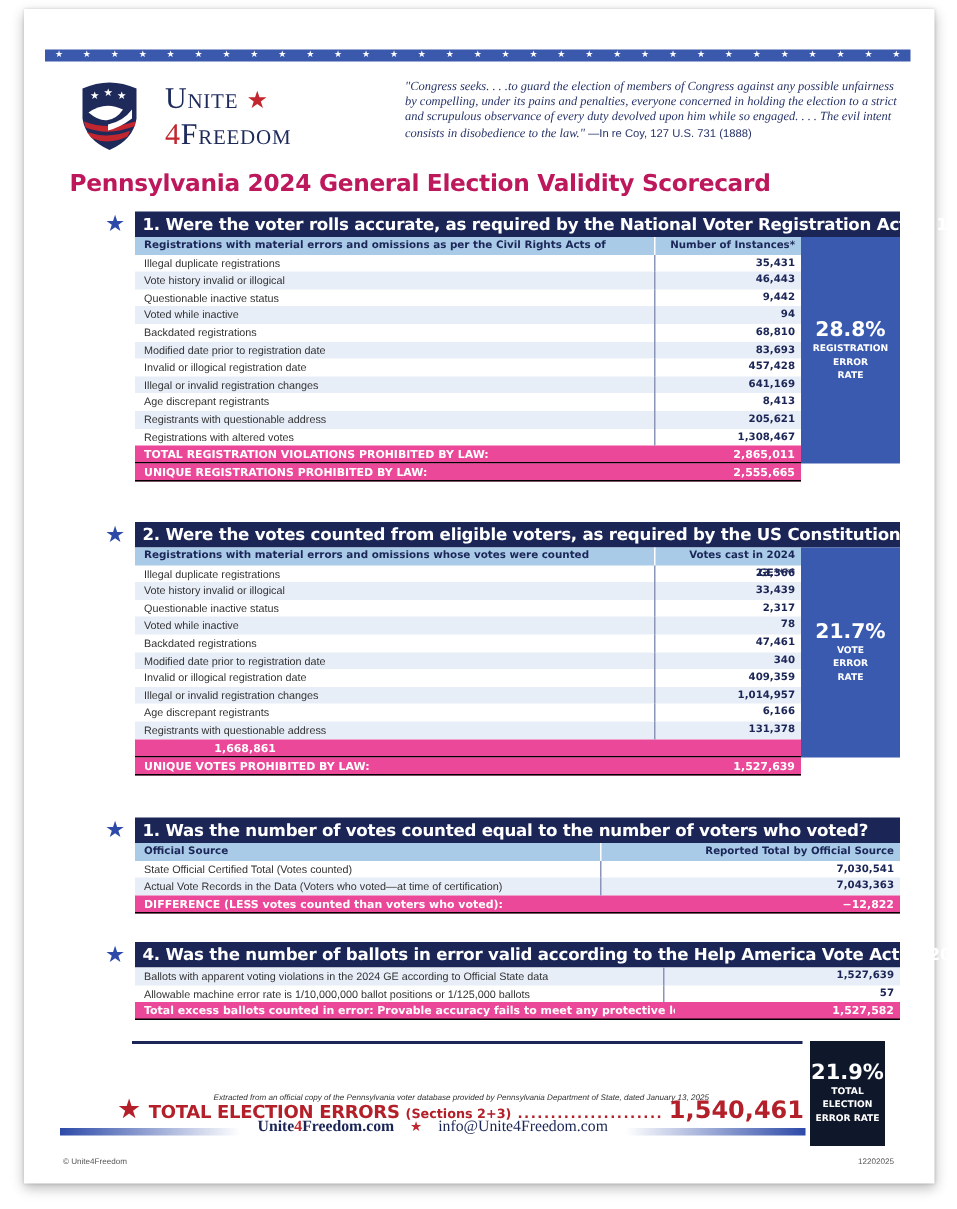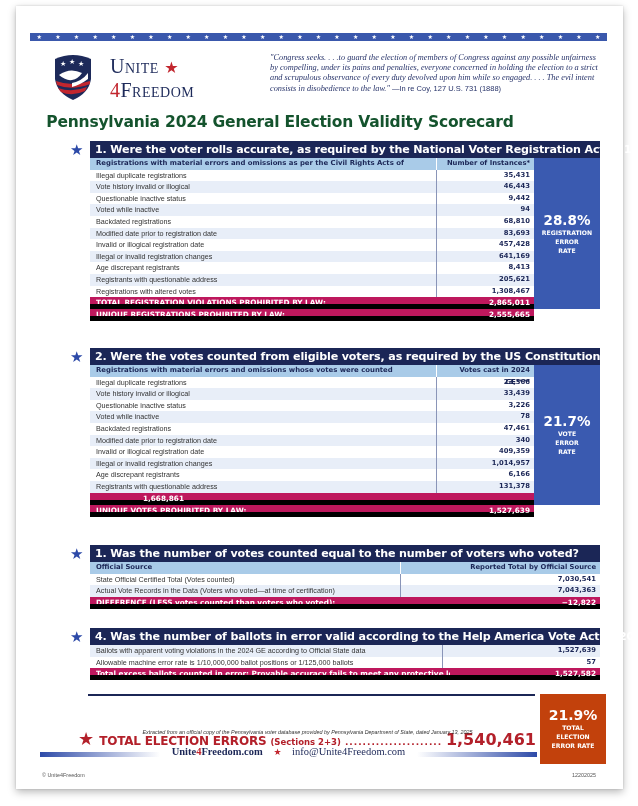--- a/index.html
+++ b/index.html
@@ -29,42 +29,42 @@
 
   .quote {
     position: absolute; left: 270px; top: 53px; width: 335px;
     font-family: "Liberation Serif", serif; font-style: italic; color: #28346a;
     font-size: 8.3px; line-height: 10.2px;
   }
   .quote-cite { font-family: "Liberation Sans", sans-serif; font-style: normal; font-size: 7.5px; }
 
   .page-title {
     position: absolute; left: 0; width: 560px; top: 113px; text-align: center;
-    font-family: "DejaVu Sans", sans-serif; font-weight: bold; font-size: 15.5px; color: #14532d;
+    font-family: "DejaVu Sans", sans-serif; font-weight: bold; font-size: 15.5px; color: #be185d;
     letter-spacing: -0.2px;
   }
 
   
   .section { position: absolute; left: 90px; width: 510px; }
   .sec-star { position: absolute; left: -20px; top: 1px; color: #2d4aa8; font-size: 15px; line-height: 15px; }
   .sec-head {
     background: #1b2656; color: #ffffff; font-family: "DejaVu Sans", sans-serif; font-weight: bold;
     font-size: 11.1px; height: 17px; line-height: 17px; padding-left: 5px; white-space: nowrap; letter-spacing: -0.15px;
   }
   .sec-body { position: relative; }
   .tbl { width: 444px; }
   .row { display: flex; height: 11.6px; line-height: 11.6px; font-size: 7.2px; color: #333333; gap: 32px; }
   .row:nth-child(odd) { background: #e8eef8; }
   .row .lbl { flex: 1; padding-left: 6px; white-space: nowrap; overflow: hidden; }
   .row .val { width: 98px; text-align: right; padding-right: 4px; font-weight: bold; color: #1b2656; font-family: "DejaVu Sans", sans-serif; font-size: 6.8px; border-left: 1px solid #8a95b8; }
   .hdr { background: #a9cbe8 !important; font-weight: bold; color: #1b2656; font-family: "DejaVu Sans", sans-serif; font-size: 6.9px; }
   .hdr .val { border-left: 1px solid #ffffff; text-align: right; }
   .tot {
-    display: flex; background: #be185d; color: #ffffff; font-weight: bold; font-family: "DejaVu Sans", sans-serif;
-    font-size: 7.3px; height: 12px; line-height: 12px; border-bottom: 5px solid #000000; justify-content: space-between;
+    display: flex; background: #ec4899; color: #ffffff; font-weight: bold; font-family: "DejaVu Sans", sans-serif;
+    font-size: 7.3px; height: 12px; line-height: 12px; border-bottom: 1px solid #000000; justify-content: space-between;
   }
   .tot .lbl { flex: 1; padding-left: 6px; white-space: nowrap; overflow: hidden; }
   .tot .val { width: 98px; text-align: right; padding-right: 4px; }
 
   .rate-box {
     position: absolute; right: 0; top: 0; width: 66px; bottom: 12px;
     background: #3a5ab0; color: #ffffff; text-align: center;
     display: flex; flex-direction: column; justify-content: center; align-items: center;
     font-family: "DejaVu Sans", sans-serif; font-weight: bold; margin-left: 37px;
   }
@@ -83,22 +83,22 @@
     position: absolute; left: 78px; top: 698px; width: 458px; height: 22px;
     font-family: "DejaVu Sans", sans-serif; font-weight: bold; color: #b3202a; white-space: nowrap;
     display: flex; align-items: baseline;
   }
   .grand-star { font-size: 18px; margin-right: 5px; }
   .grand-title { font-size: 12px; letter-spacing: -0.2px; margin-top: 36px; }
   .grand-sub { font-size: 8.5px; margin-left: 4px; font-weight: bold; }
   .grand-dots { flex: 1; overflow: hidden; font-size: 9px; letter-spacing: 1px; margin: 0 4px; }
   .grand-val { font-size: 16px; }
   .grand-rate {
-    position: absolute; left: 540px; top: 694px; width: 66px; height: 70px;
-    background: #c2410c; color: #ffffff; text-align: center; font-family: "DejaVu Sans", sans-serif; font-weight: bold;
+    position: absolute; left: 540px; top: 694px; width: 50px; height: 70px;
+    background: #0f172a; color: #ffffff; text-align: center; font-family: "DejaVu Sans", sans-serif; font-weight: bold;
     display: flex; flex-direction: column; justify-content: center;
   }
   .grand-rate .rate-pct { font-size: 14px; }
   .grand-rate .rate-lbl { font-size: 6.1px; line-height: 9px; }
 
   .source-note {
     position: absolute; left: 80px; top: 729px; width: 455px; text-align: center;
     font-style: italic; font-size: 5.4px; color: #333333; white-space: nowrap;
   }
   .footer-band { position: absolute; left: 40px; top: 747px; width: 497px; height: 14px; }
@@ -260,21 +260,21 @@
         <div class="row">
           <div class="lbl">Illegal duplicate registrations</div>
           <div class="val">23,366</div>
         </div>
         <div class="row">
           <div class="lbl">Vote history invalid or illogical</div>
           <div class="val">33,439</div>
         </div>
         <div class="row">
           <div class="lbl">Questionable inactive status</div>
-          <div class="val">3,226</div>
+          <div class="val">2,317</div>
         </div>
         <div class="row">
           <div class="lbl">Voted while inactive</div>
           <div class="val">78</div>
         </div>
         <div class="row">
           <div class="lbl">Backdated registrations</div>
           <div class="val">47,461</div>
         </div>
         <div class="row">

